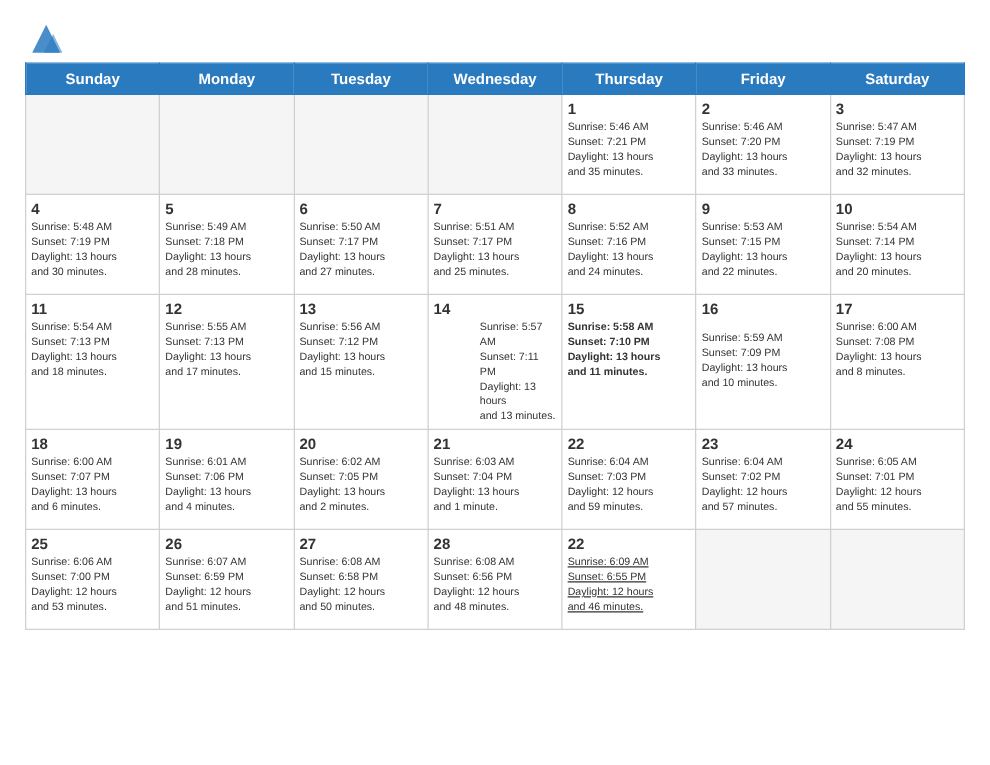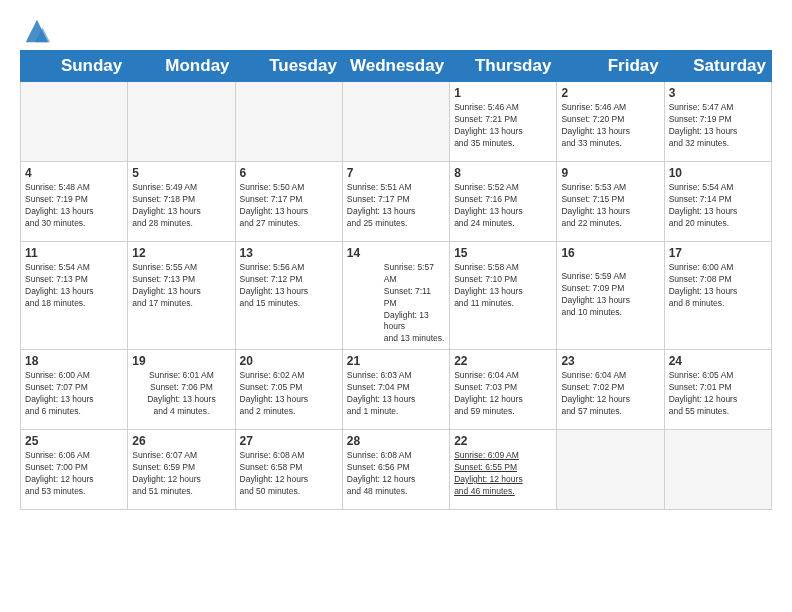--- a/index.html
+++ b/index.html
@@ -54,24 +54,24 @@
       margin-top: 2px;
     }
     table {
       width: 100%;
       border-collapse: collapse;
       table-layout: fixed;
     }
     th {
       background-color: #2a7abf;
       color: #fff;
-      font-size: 17px;
+      font-size: 12px;
       font-weight: bold;
-      padding: 5px 5px;
-      text-align: right;
+      padding: 5px 20px;
+      text-align: center;
       border: 1px solid #2a7abf;
     }
     td {
       border: 1px solid #d0d0d0;
       vertical-align: top;
       padding: 4px 4px;
       font-size: 9px;
       color: #333;
       height: 80px;
       background: #fff;
@@ -234,21 +234,21 @@
           </td>
           <td>
             <span class="day-number">14</span>
             <div class="day-info" style="white-space: pre-line; margin-left: 37px;">Sunrise: 5:57 AM
 Sunset: 7:11 PM
 Daylight: 13 hours
 and 13 minutes.</div>
           </td>
           <td>
             <span class="day-number">15</span>
-            <div class="day-info" style="white-space: pre-line;">Sunrise: 5:58 AM
+            <div class="day-info" style="white-space: pre-line; font-weight: bold;">Sunrise: 5:58 AM
 Sunset: 7:10 PM
 Daylight: 13 hours
 and 11 minutes.</div>
           </td>
           <td>
             <span class="day-number">16</span>
             <div class="day-info" style="white-space: pre-line; margin-top: 11px;">Sunrise: 5:59 AM
 Sunset: 7:09 PM
 Daylight: 13 hours
 and 10 minutes.</div>
@@ -264,21 +264,21 @@
         <tr>
           <td>
             <span class="day-number">18</span>
             <div class="day-info" style="white-space: pre-line;">Sunrise: 6:00 AM
 Sunset: 7:07 PM
 Daylight: 13 hours
 and 6 minutes.</div>
           </td>
           <td>
             <span class="day-number">19</span>
-            <div class="day-info" style="white-space: pre-line; text-align: center;">Sunrise: 6:01 AM
+            <div class="day-info" style="white-space: pre-line;">Sunrise: 6:01 AM
 Sunset: 7:06 PM
 Daylight: 13 hours
 and 4 minutes.</div>
           </td>
           <td>
             <span class="day-number">20</span>
             <div class="day-info" style="white-space: pre-line;">Sunrise: 6:02 AM
 Sunset: 7:05 PM
 Daylight: 13 hours
 and 2 minutes.</div>

